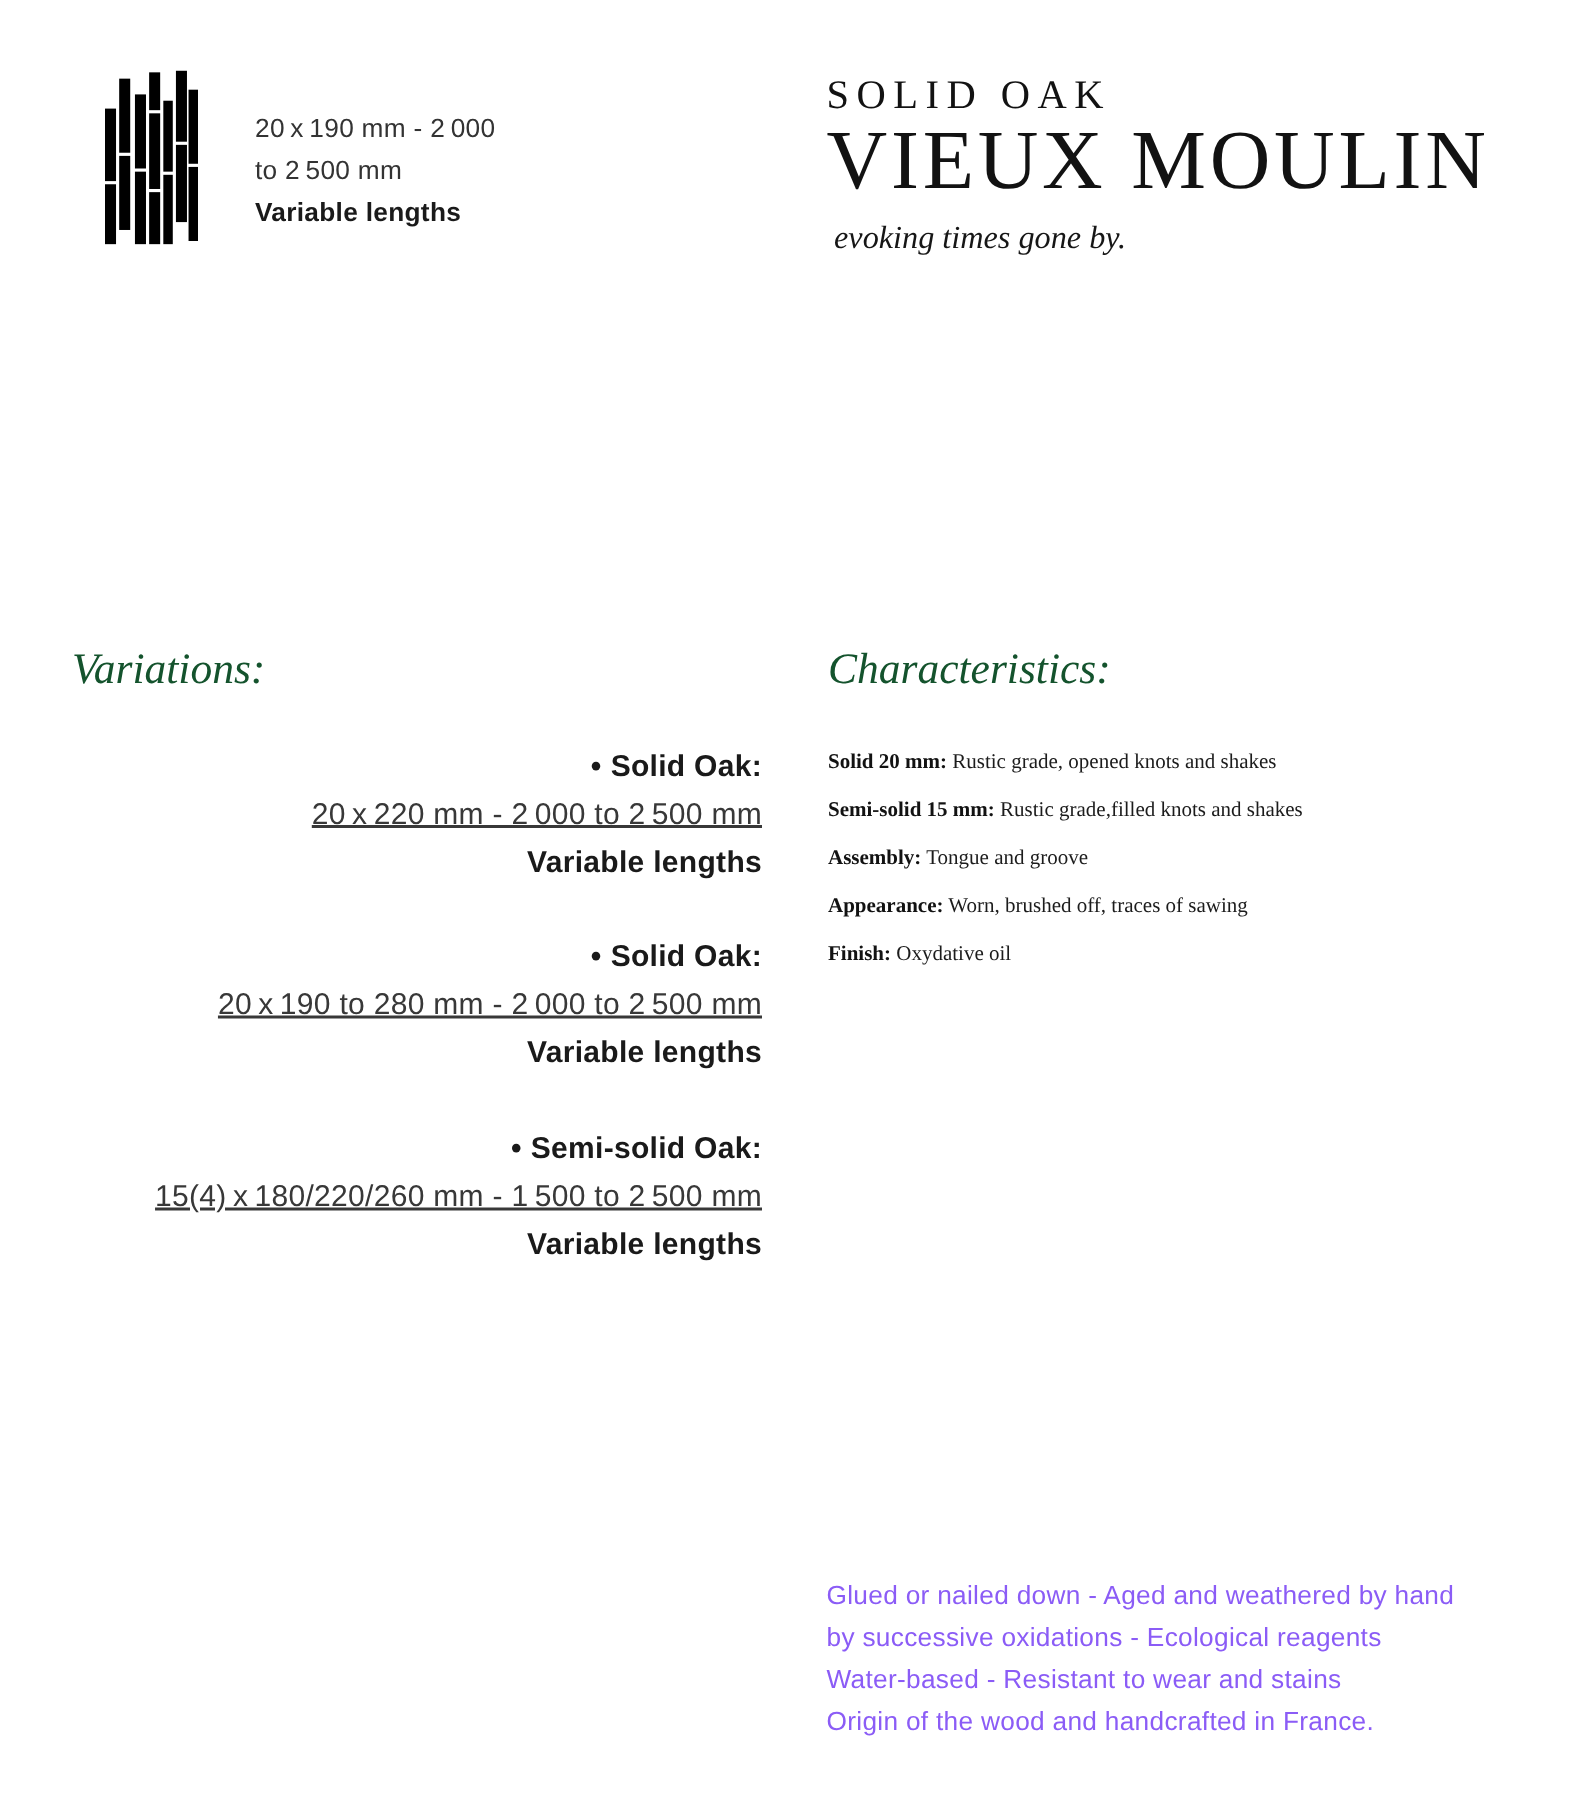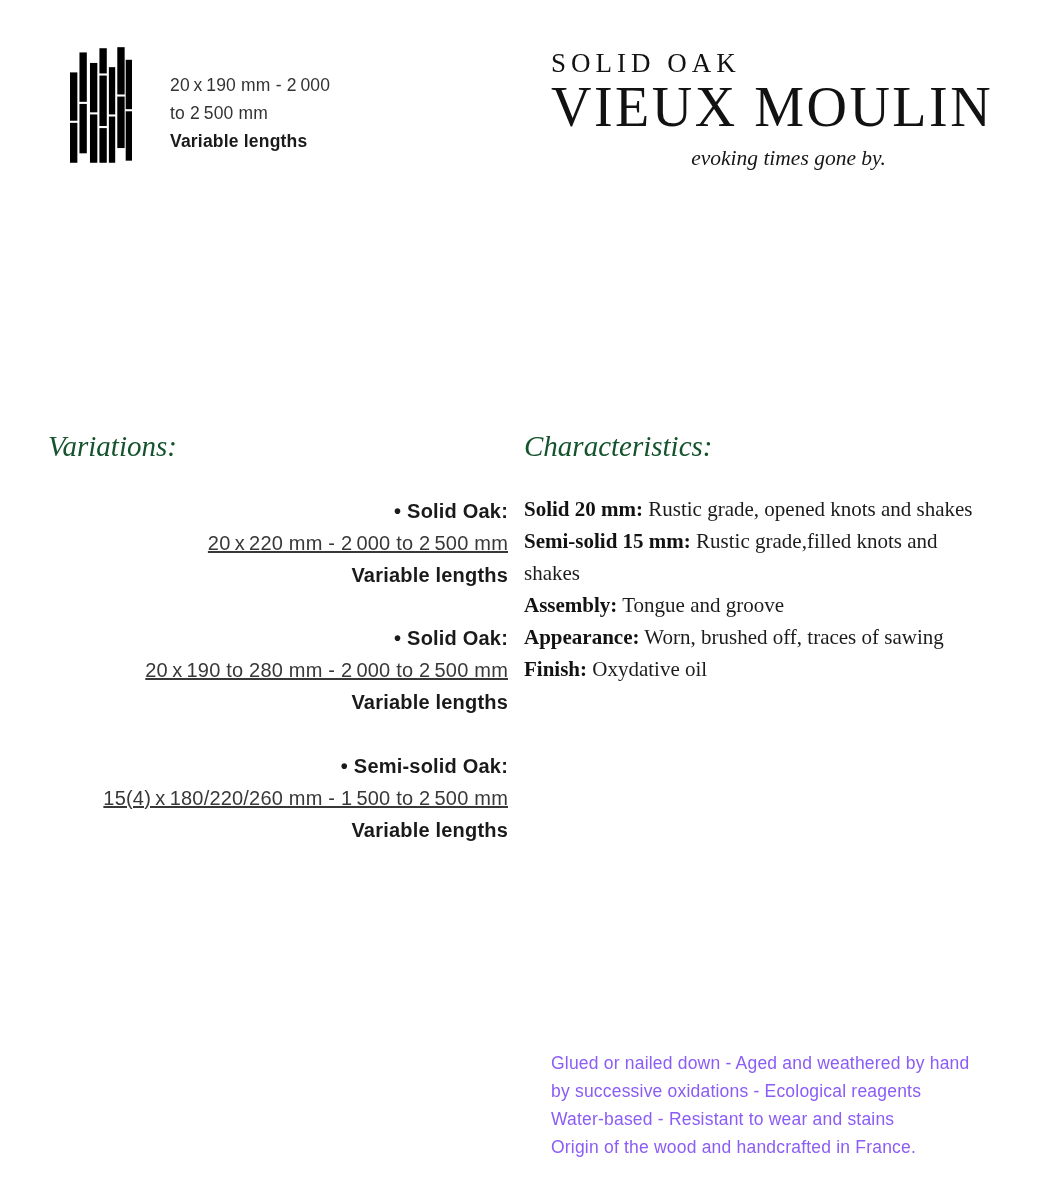--- a/index.html
+++ b/index.html
@@ -54,21 +54,21 @@
     white-space: nowrap;
   }
   .header .tagline {
     margin-top: 10px;
     font-family: "Liberation Serif", serif;
     font-style: italic;
     font-size: 21.5px;
     line-height: 27px;
     color: #161616;
   }
-  .header .tagline .t2 { padding-left: 5px; text-align: center; }
+  .header .tagline .t2 { padding-left: 5px; }
 
   
   .section-heading {
     font-family: "Liberation Serif", serif;
     font-style: italic;
     font-size: 29px;
     font-weight: normal;
     color: #14532d;
   }
 
@@ -93,25 +93,25 @@
   .variation-item .note {
     font-size: 20px; line-height: 32px;
     font-weight: bold; color: #1a1a1a;
     letter-spacing: 0.2px;
   }
   .v-item-1 { margin-top: 32px; }
   .v-item-2 { margin-top: 31px; }
   .v-item-3 { margin-top: 32px; }
 
   
-  .characteristics { position: absolute; left: 524px; top: 430px; width: 470px; }
+  .characteristics { position: absolute; left: 552px; top: 430px; width: 470px; }
   .char-list { margin-top: 30px; }
   .char-row {
     font-family: "Liberation Serif", serif;
-    font-size: 21px; line-height: 32px;
+    font-size: 14px; line-height: 32px;
     color: #1c1c1c;
   }
   .char-row .char-label { font-weight: bold; color: #121212; }
   .char-row .char-value { font-weight: normal; }
 
   
   .footer {
     position: absolute;
     left: 551px; top: 1049px;
     width: 470px;

